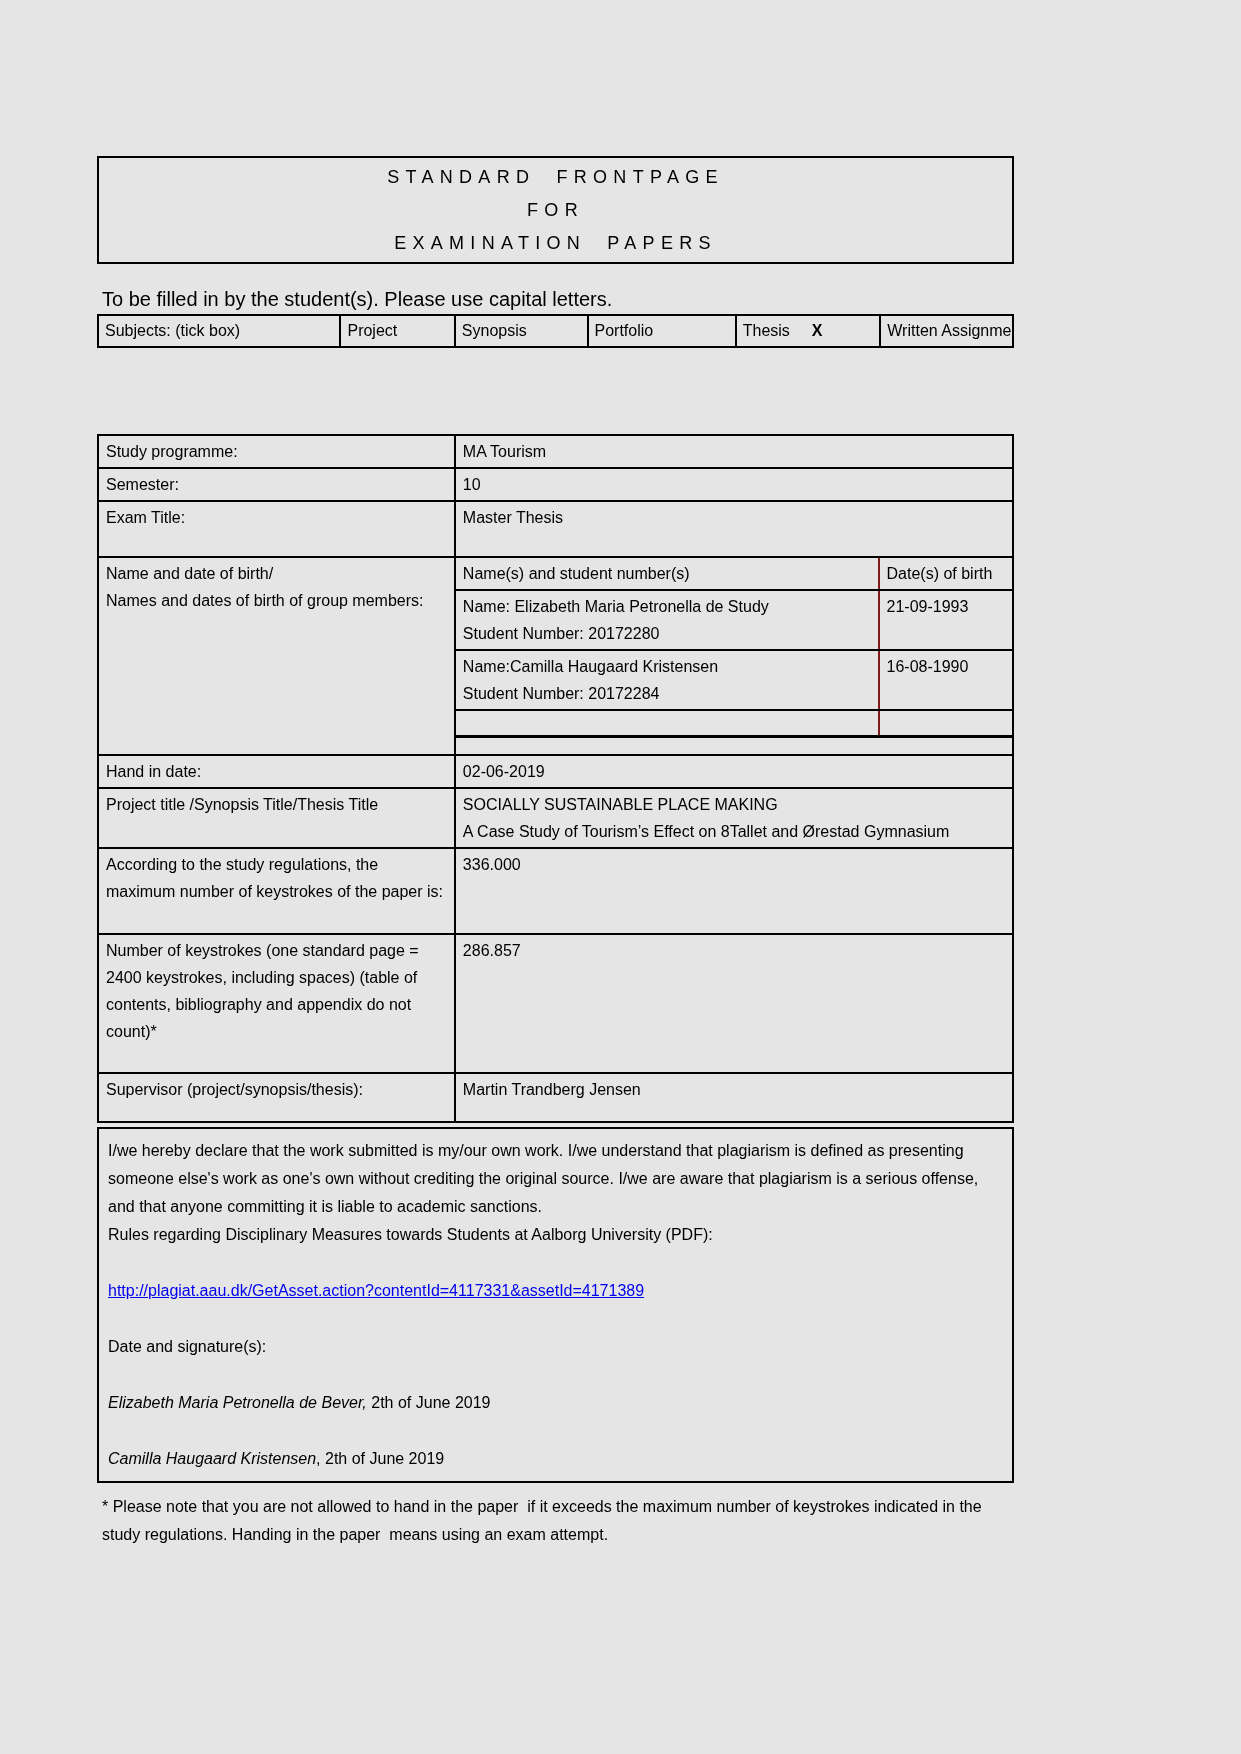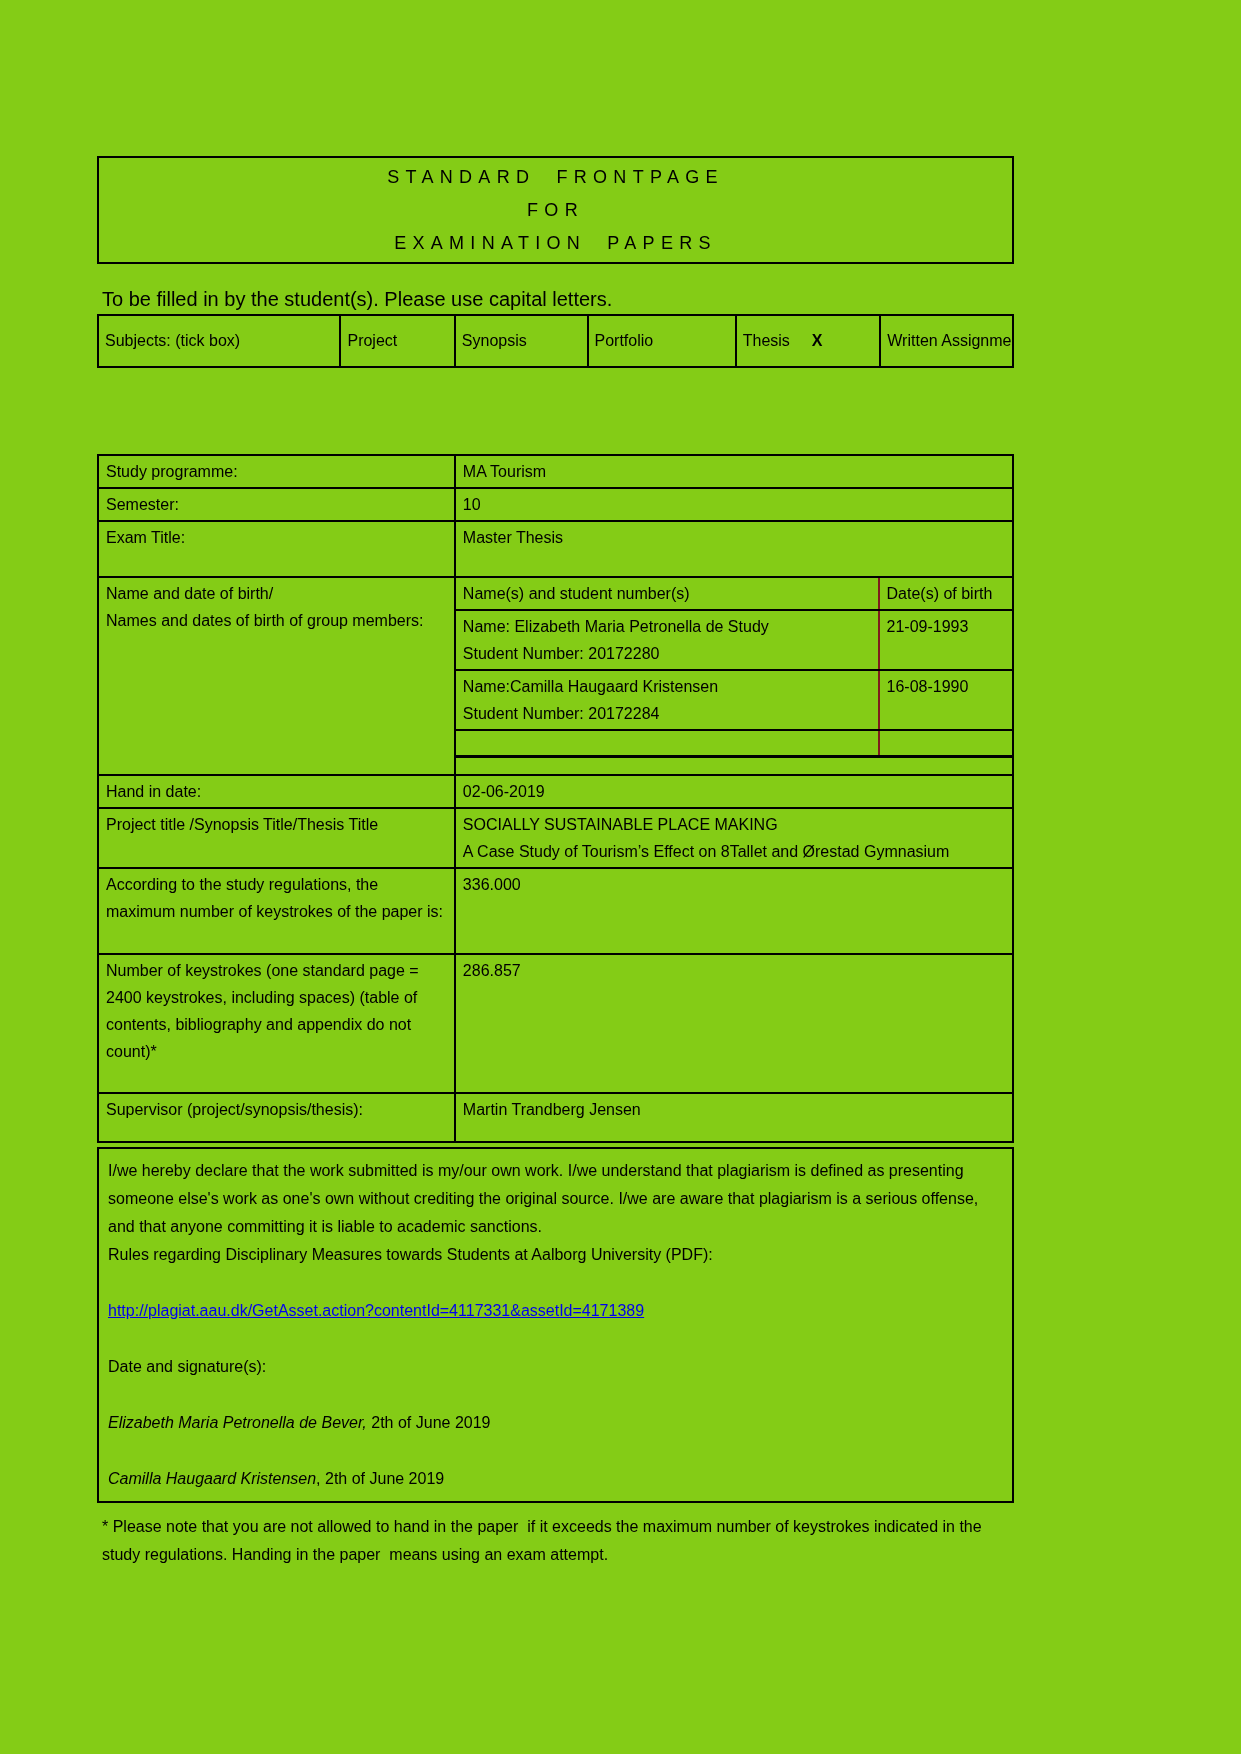--- a/index.html
+++ b/index.html
@@ -1,19 +1,19 @@
 <!DOCTYPE html>
 <html><head>
 <meta charset="utf-8">
 <style>
   html,body { margin:0; padding:0; background:#ffffff; }
   .page {
     position:relative;
     width:1241px; height:1754px;
-    background:#84cc16;
+    background:#e5e5e5;
     font-family:"Liberation Sans", sans-serif;
     color:#000;
     overflow:hidden;
   }
   .content { position:absolute; left:97px; top:156px; width:917px; }
 
   
   .title-box {
     border:2px solid #000;
     height:104px;
@@ -22,21 +22,21 @@
     font-size:18px; line-height:33px;
     letter-spacing:.35em; word-spacing:.55em;
   }
 
   .fill-note { margin-top:24px; padding-left:5px; font-size:20px; line-height:22px; }
 
   
   .subjects-table { margin-top:4px; width:100%; border-collapse:collapse; table-layout:fixed; }
   .subjects-table td {
     border:2px solid #000;
-    font-size:16px; padding:12px 6px; height:26px; vertical-align:middle;
+    font-size:16px; padding:2px 6px; height:26px; vertical-align:middle;
     overflow:hidden; white-space:nowrap;
   }
   .subjects-table .mark { font-weight:bold; margin-left:22px; }
 
   
   .main-table { margin-top:86px; width:100%; border-collapse:collapse; table-layout:fixed; font-size:16px; }
   .main-table > tbody > tr > td {
     border:2px solid #000;
     vertical-align:top;
     padding:2px 7px;

